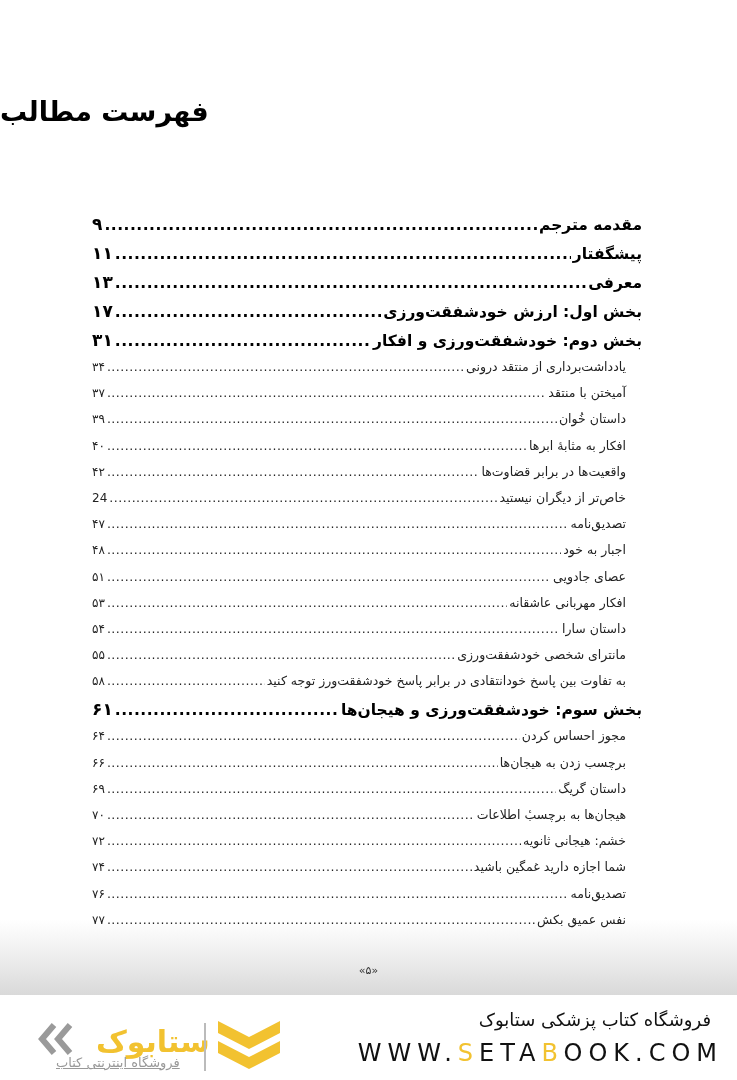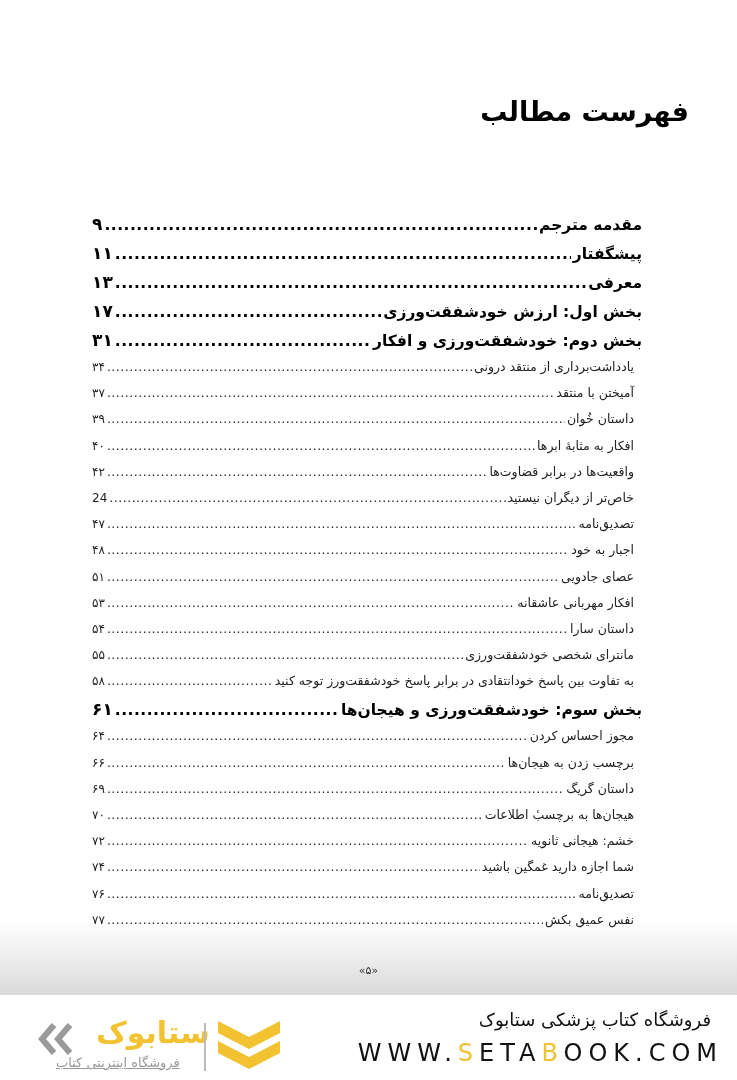--- a/index.html
+++ b/index.html
@@ -9,21 +9,21 @@
     font-family: "DejaVu Sans", sans-serif;
     color: #111;
     position: relative;
   }
   .page {
     position: absolute; left: 0; top: 0; width: 737px; height: 995px;
     background: linear-gradient(to bottom, #ffffff 0px, #ffffff 920px, #ececec 960px, #d9d9d9 995px);
   }
   .title {
     position: absolute; top: 96px; left: 0; width: 689px;
-    text-align: right; direction: rtl;
+    text-align: left; direction: rtl;
     font-size: 27px; font-weight: bold; color: #000;
   }
   .toc {
     position: absolute; left: 92px; width: 550px; top: 214px;
     direction: rtl;
   }
   .entry {
     display: flex; flex-direction: row; align-items: baseline;
     direction: rtl; white-space: nowrap; overflow: hidden;
   }
@@ -32,21 +32,21 @@
     flex: 1 1 auto; overflow: hidden; white-space: nowrap;
     direction: ltr; text-align: right; letter-spacing: 0.5px;
   }
   .entry .dots::before {
     content: "........................................................................................................................................................................................................................................................";
   }
   .entry .num { flex: 0 0 auto; padding-right: 2px; direction: rtl; }
   .entry.major { height: 29px; font-size: 15.5px; font-weight: bold; color: #000; }
   .entry.major .num { font-size: 17px; }
   .entry.minor { height: 26.2px; font-size: 12.5px; color: #222; padding-right: 0; }
-  .entry.minor .label { margin-right: 8px; }
+  .entry.minor .label { margin-right: 16px; }
   .entry.minor .num { font-size: 12px; }
   .page-number {
     position: absolute; top: 964px; left: 0; width: 737px;
     text-align: center; font-size: 11px; color: #333; direction: rtl;
   }
   .footer {
     position: absolute; left: 0; top: 995px; width: 737px; height: 85px; background: #fff;
   }
   .store-title {
     position: absolute; right: 26px; top: 14px; direction: rtl;
@@ -58,21 +58,21 @@
     font-size: 24px; letter-spacing: 6px; color: #111;
   }
   .store-url .hl { color: #f2c230; }
   .logo {
     position: absolute; left: 36px; top: 20px; width: 250px; height: 60px;
   }
   .logo .divider {
     position: absolute; left: 168px; top: 8px; width: 2px; height: 48px; background: #bbb;
   }
   .logo .wordmark {
-    position: absolute; left: 60px; top: 0px; font-size: 30px; font-weight: bold; color: #f2c230;
+    position: absolute; left: 60px; top: 9px; font-size: 30px; font-weight: bold; color: #f2c230;
     direction: rtl;
   }
   .logo .tagline {
     position: absolute; left: 20px; top: 40px; font-size: 13px; color: #999; direction: rtl; text-decoration: underline;
   }
 </style>
 </head>
 <body>
 
 <div class="page">

